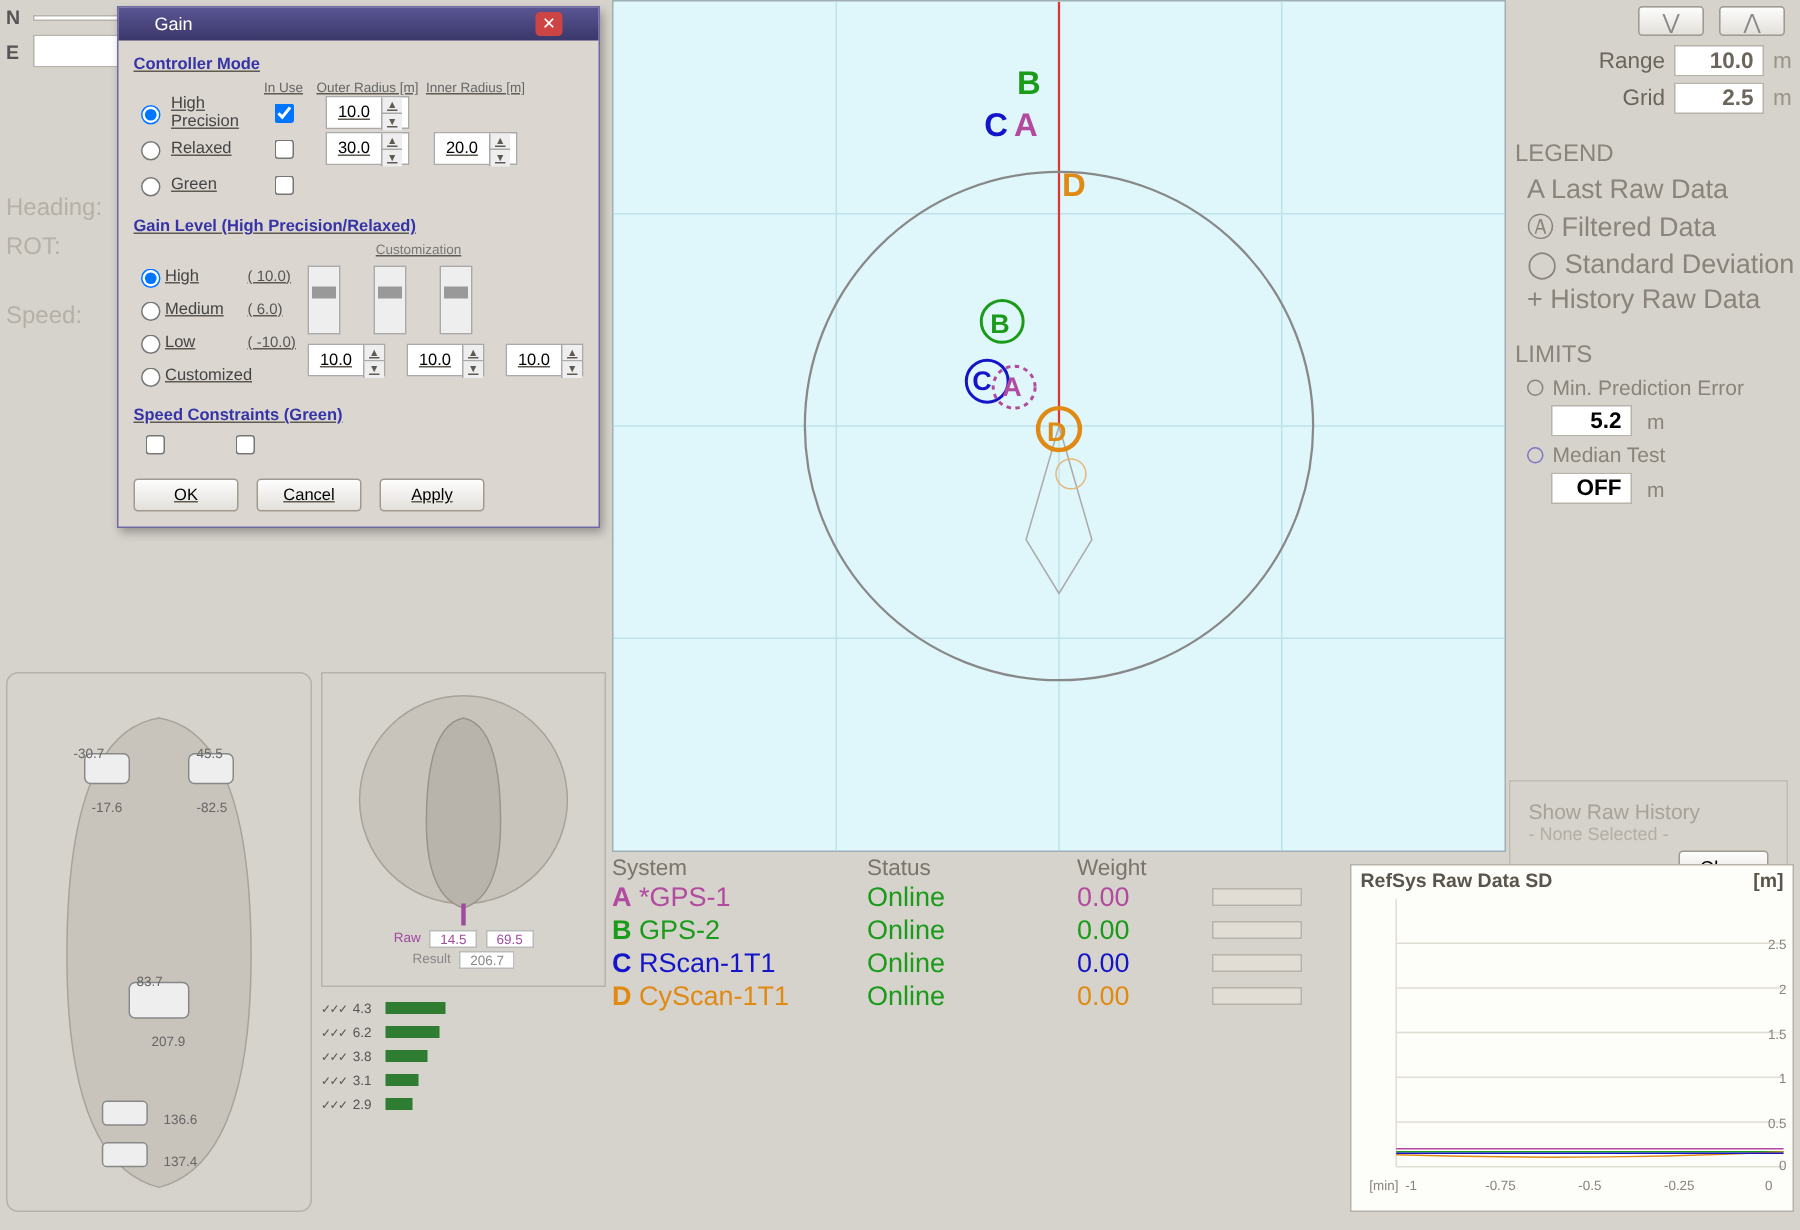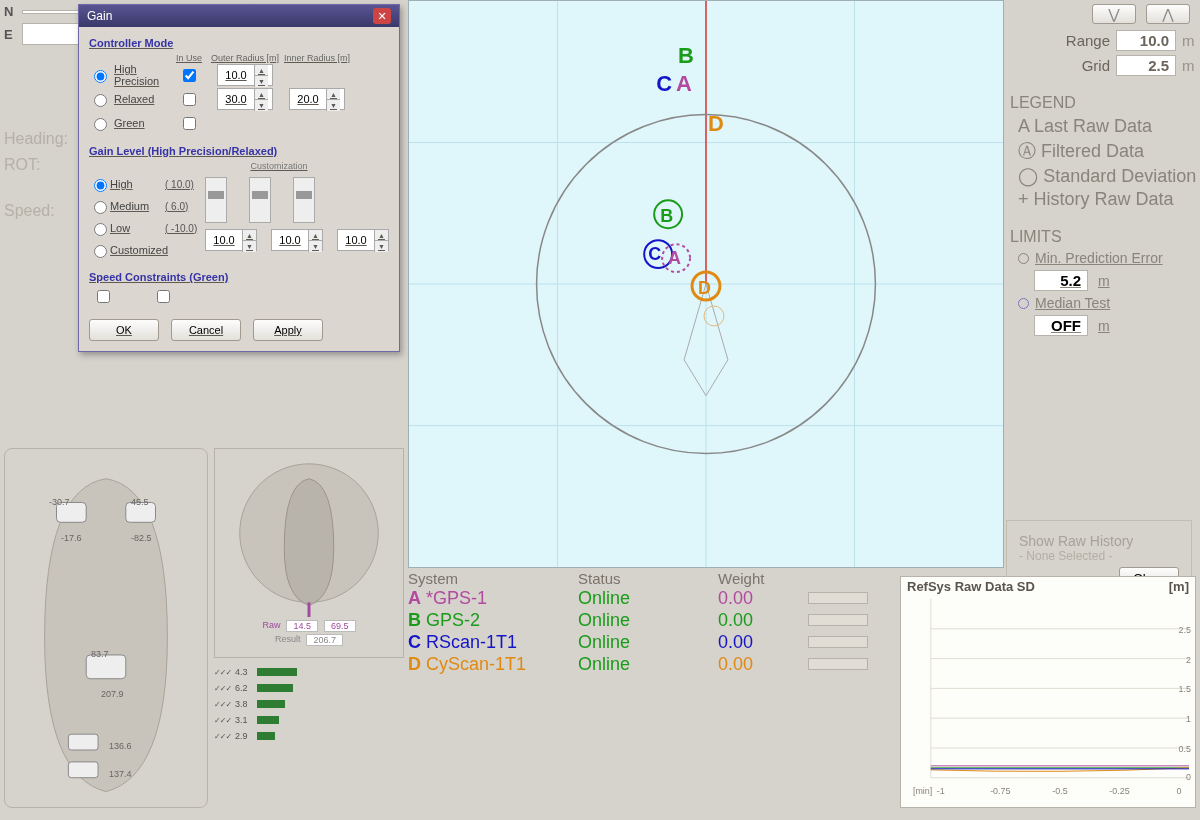--- a/index.html
+++ b/index.html
@@ -13,21 +13,21 @@
   .bg-left .row { display:flex; align-items:center; margin-bottom:4px; }
   .bg-left .lbl { width:18px; font-weight:bold; color:#555; }
   .bg-left .fld { flex:1; background:#fff; border:1px solid #b8b3aa; padding:1px 6px;
     text-align:right; font-weight:bold; font-size:16px; color:#3d3d3d; }
   .faint-labels { position:absolute; left:4px; top:130px; color:#b6b0a6; font-size:16px; }
   .faint-labels div { margin-bottom:8px; }
 
   
   .dlg { position:absolute; left:78px; top:4px; width:322px;
     background:#dbd7d0; border:1px solid #6f6aa6; box-shadow:2px 3px 6px rgba(0,0,0,0.3); }
-  .dlg-title { background:linear-gradient(#595593,#3a376a); color:#fff; padding:3px 8px;
+  .dlg-title { background:linear-gradient(#595593,#3a376a); color:#fff; padding:3px 24px;
     font-size:12px; display:flex; justify-content:space-between; align-items:center; }
   .dlg-title .close { width:18px; height:16px; background:#c44; color:#fff; text-align:center;
     border-radius:3px; font-size:11px; line-height:16px; cursor:pointer; }
   .dlg-body { padding:6px 10px 10px 10px;text-decoration:underline; }
   .grp-title { color:#3633a7; font-size:11px; font-weight:bold; margin:4px 0 4px 0; }
   .grp-sub { color:#777; font-size:9px; text-align:center; margin-bottom:2px; }
   .mode-row { display:flex; align-items:center; height:24px; }
   .mode-row .radio { width:80px; display:flex; align-items:center; gap:4px; font-size:11px; color:#444; }
   .mode-row .chk { width:40px; text-align:center; }
   .mode-row .spin { width:56px; margin:0 8px; }
@@ -65,21 +65,21 @@
     text-align:right; font-weight:bold; }
   .rng-row .unit { width:18px; color:#9a9388;}
   .arrows { display:flex; justify-content:flex-end; gap:10px; padding:4px 10px 2px 0;}
   .arrows .ab { width:44px; height:20px; background:linear-gradient(#fdfdfd,#e3e0da);
     border:1px solid #a09a90; border-radius:3px; display:flex; align-items:center; justify-content:center;
     color:#888; cursor:pointer; font-size:14px;}
   .sec-title { color:#8a847a; font-size:16px; margin:18px 0 4px 4px;}
   .legend span { display:block; font-size:18px; color:#8a847a; margin:2px 0 2px 12px;}
   .limits input { width:54px; background:#fff; border:1px solid #b8b3aa; padding:1px 6px;
     text-align:right; font-size:15px; font-weight:bold; margin-right:4px;}
-  .limits .limrow { display:flex; align-items:center; gap:6px; margin:4px 0 0 12px; font-size:14px; color:#8a847a;text-decoration:underline;}
+  .limits .limrow { display:flex; align-items:center; gap:6px; margin:4px 0 0 12px; font-size:14px; color:#8a847a;}
   .limits .radio { width:11px; height:11px; border:1px solid #8a847a; border-radius:50%; display:inline-block;}
   .showraw { position:absolute; left:1006px; top:520px; width:186px; padding:12px;
     border:1px solid #c2bdb3; background:#d6d2cc; }
   .showraw .t { color:#a8a298; font-size:14px; }
   .showraw .sub { color:#b4aea3; font-size:12px; }
   .showraw button { float:right; width:60px; height:22px; margin-top:4px;
     background:linear-gradient(#fdfdfd,#e3e0da); border:1px solid #a09a90; border-radius:3px; cursor:pointer;}
 
   
   .systems { position:absolute; left:408px; top:570px; width:596px; }

